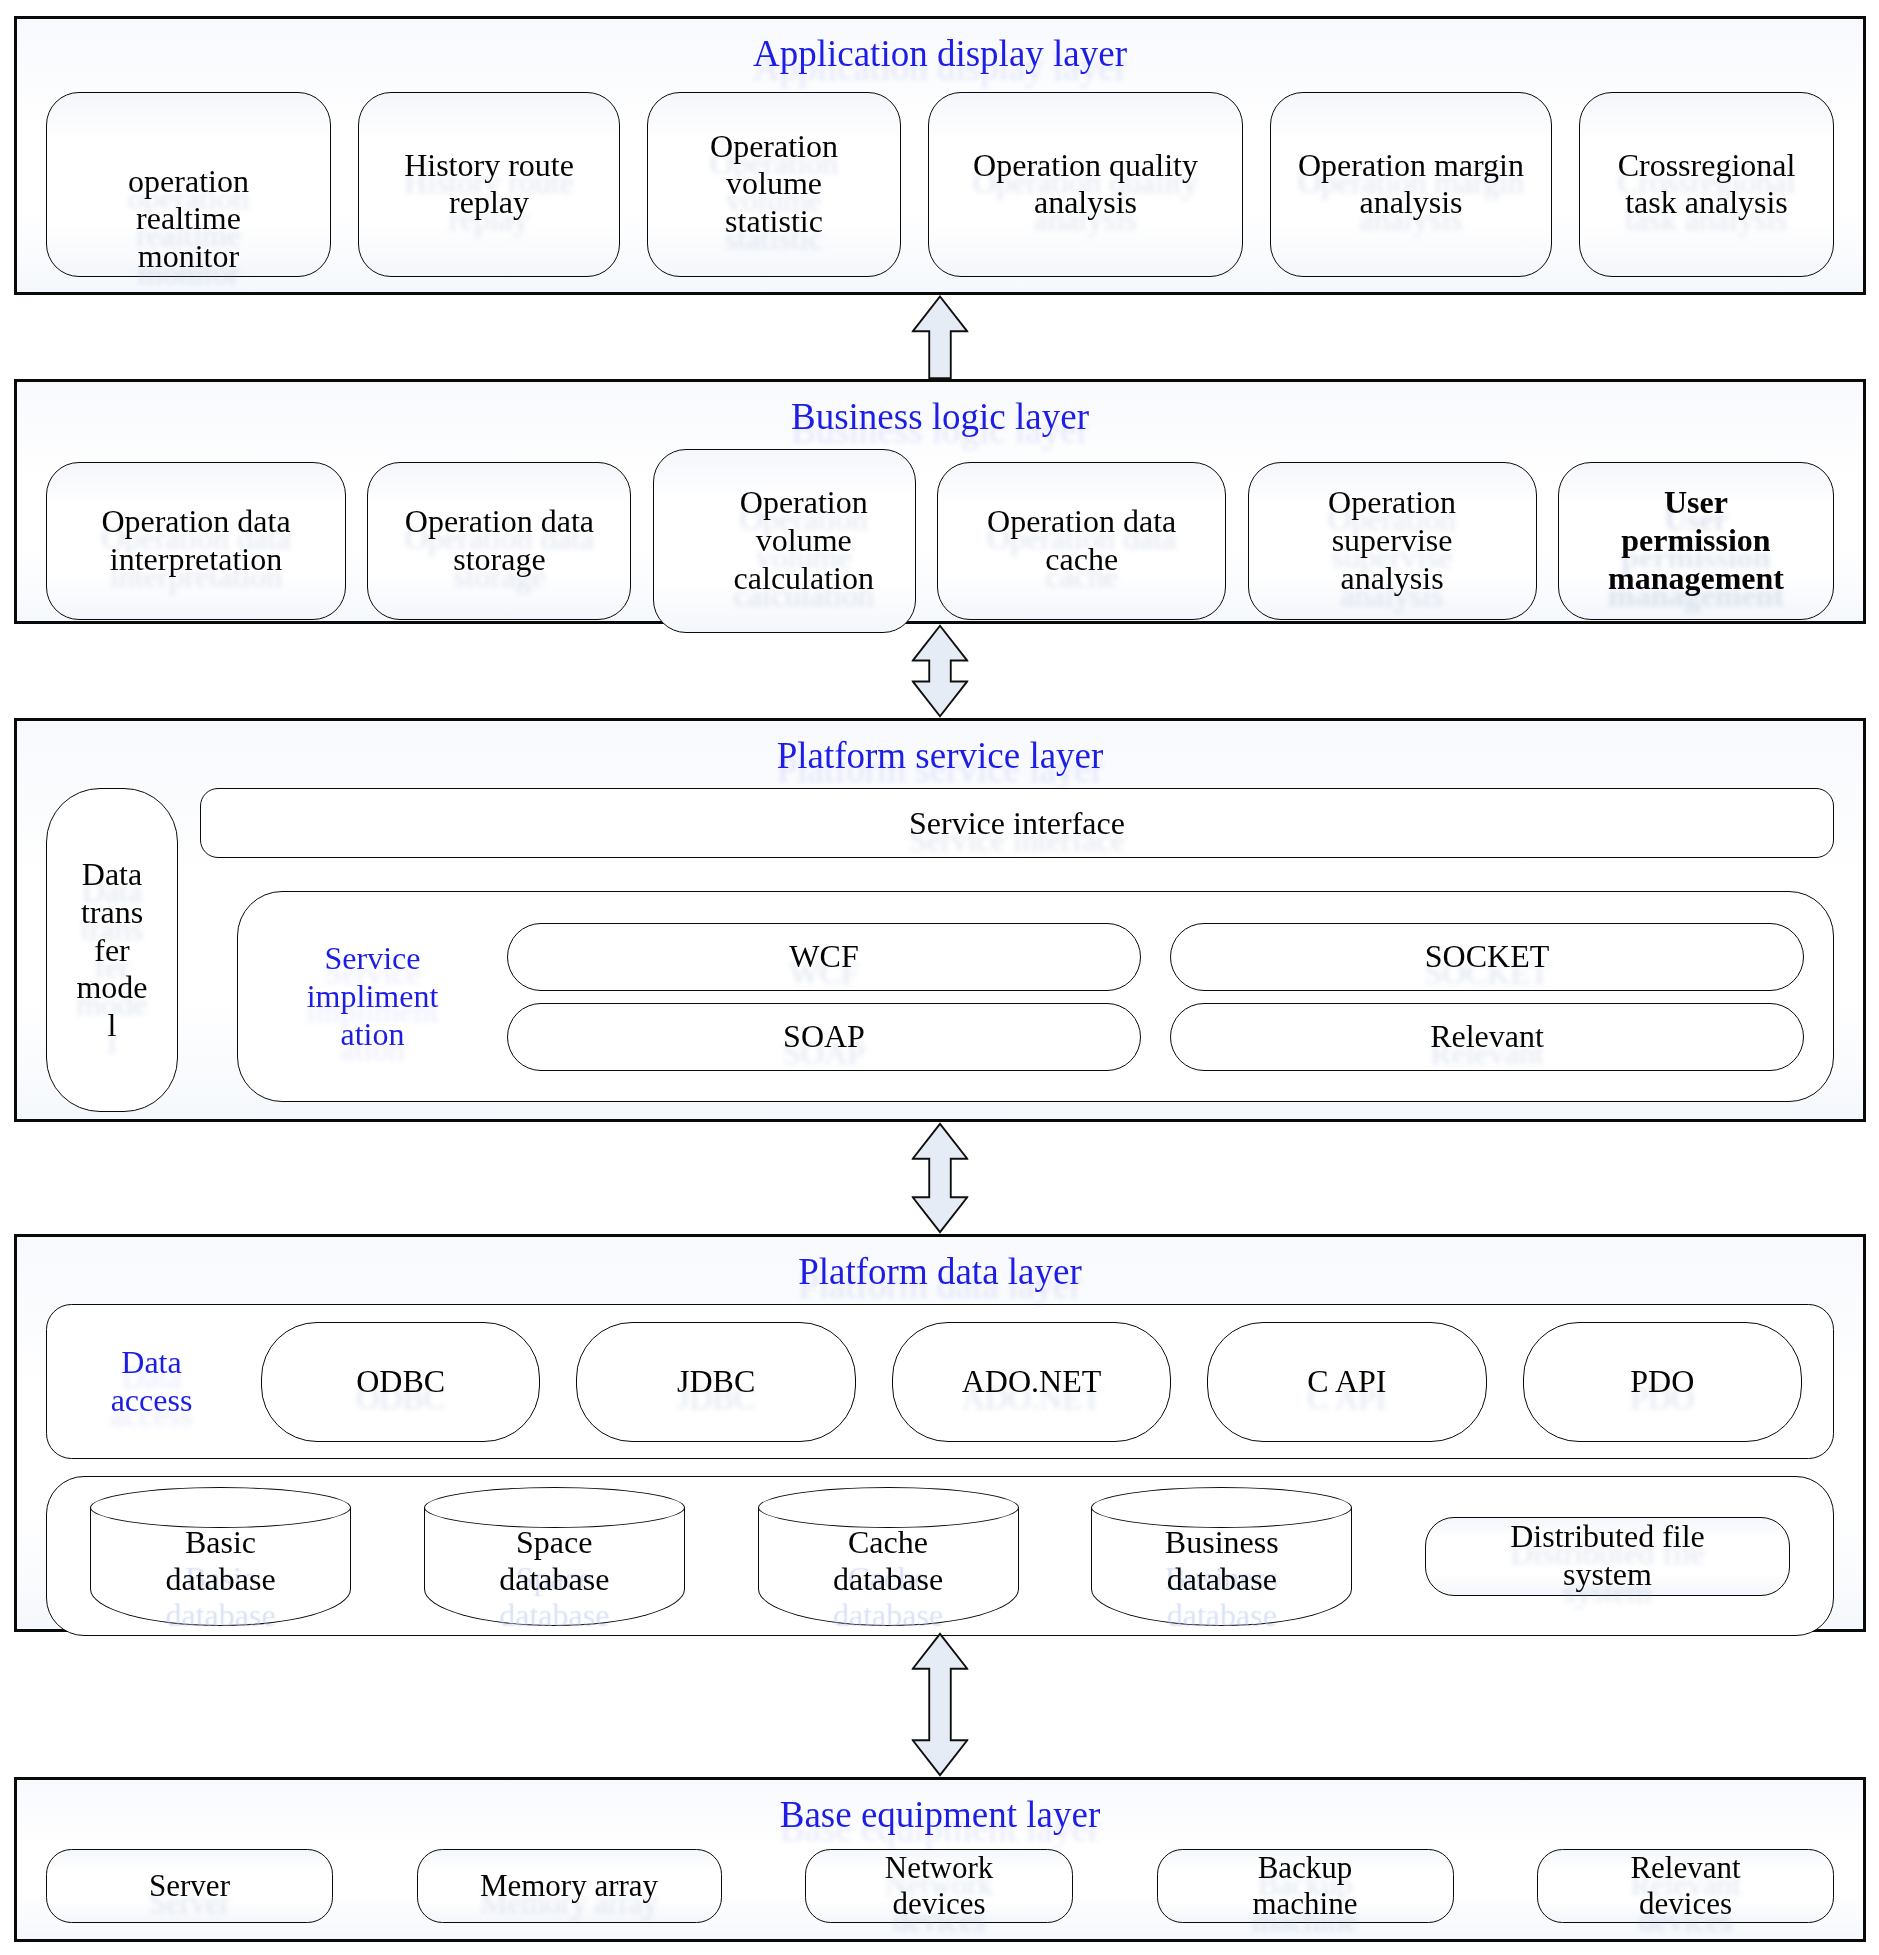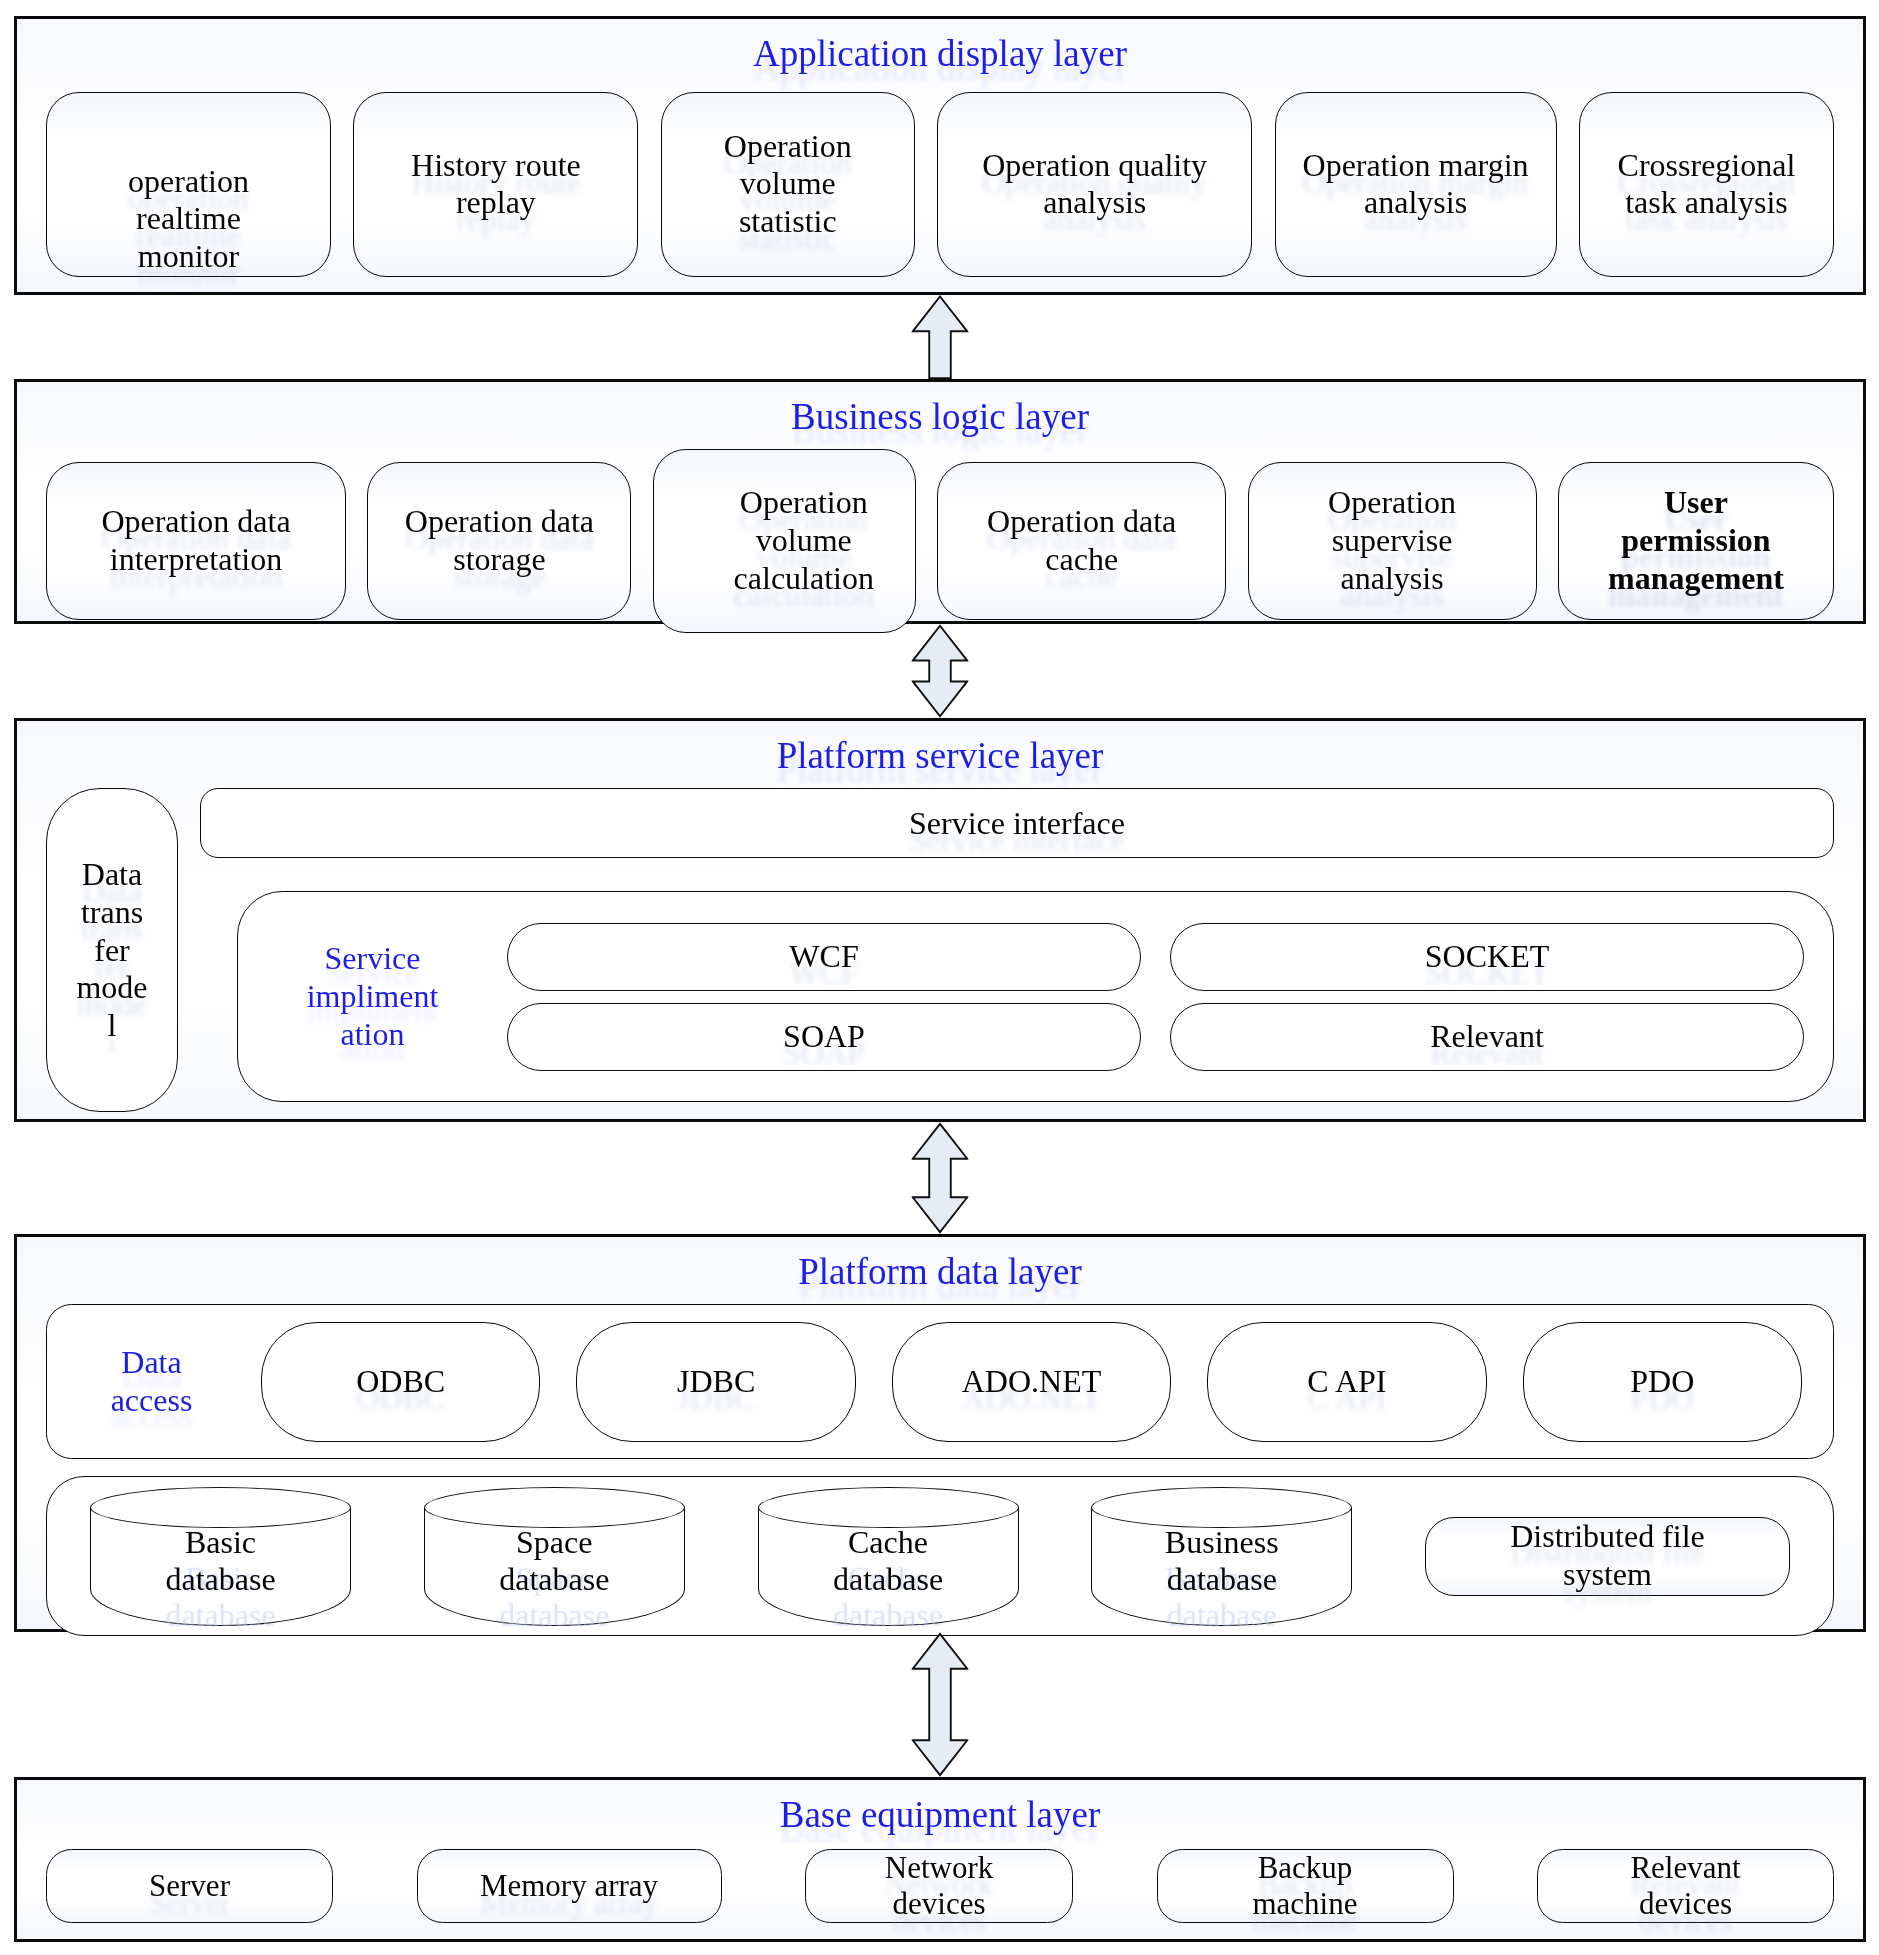--- a/index.html
+++ b/index.html
@@ -35,21 +35,21 @@
     font-size:32px;line-height:1.18;text-align:center;
     text-shadow:0 16.6px 5.7px rgba(145,165,200,0.30);
   }
   .blue{color:var(--title-blue);text-shadow:0 15.3px 5.1px rgba(150,160,240,0.22);}
 
   
   #layer1{top:16px;height:279px;}
   #layer1 .box-row{margin-top:15.3px;height:188px;}
   #layer1 .box{height:185px;}
   #layer1 .box:nth-child(1){width:285px;align-items:flex-end;} #layer1 .box:nth-child(1) .box-label{max-width:160px;}
-  #layer1 .box:nth-child(2){width:285px;} #layer1 .box:nth-child(2) .box-label{max-width:217px;}
+  #layer1 .box:nth-child(2){width:262px;} #layer1 .box:nth-child(2) .box-label{max-width:217px;}
   #layer1 .box:nth-child(3){width:254px;} #layer1 .box:nth-child(3) .box-label{max-width:160px;}
   #layer1 .box:nth-child(4){width:315px;} #layer1 .box:nth-child(4) .box-label{max-width:249px;}
   #layer1 .box:nth-child(5){width:282px;} #layer1 .box:nth-child(5) .box-label{max-width:236px;}
   #layer1 .box:nth-child(6){width:255px;} #layer1 .box:nth-child(6) .box-label{max-width:230px;}
 
   
   #layer2{top:379px;height:245px;}
   #layer2 .box-row{margin-top:10.2px;height:185px;}
   #layer2 .box{height:158px;}
   #layer2 .box:nth-child(3){height:184px;padding-left:39px;}

